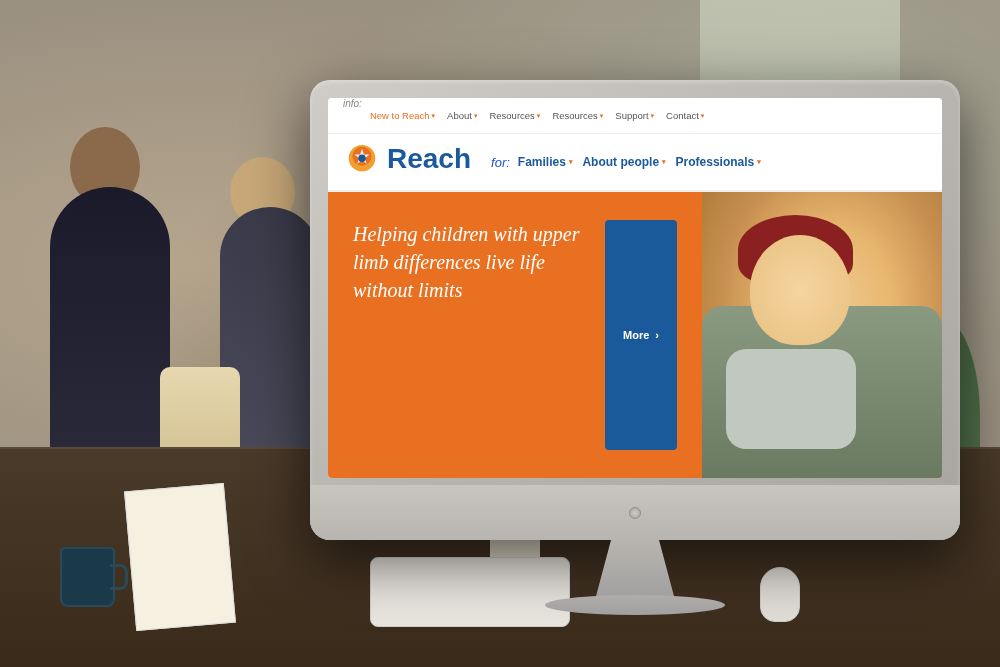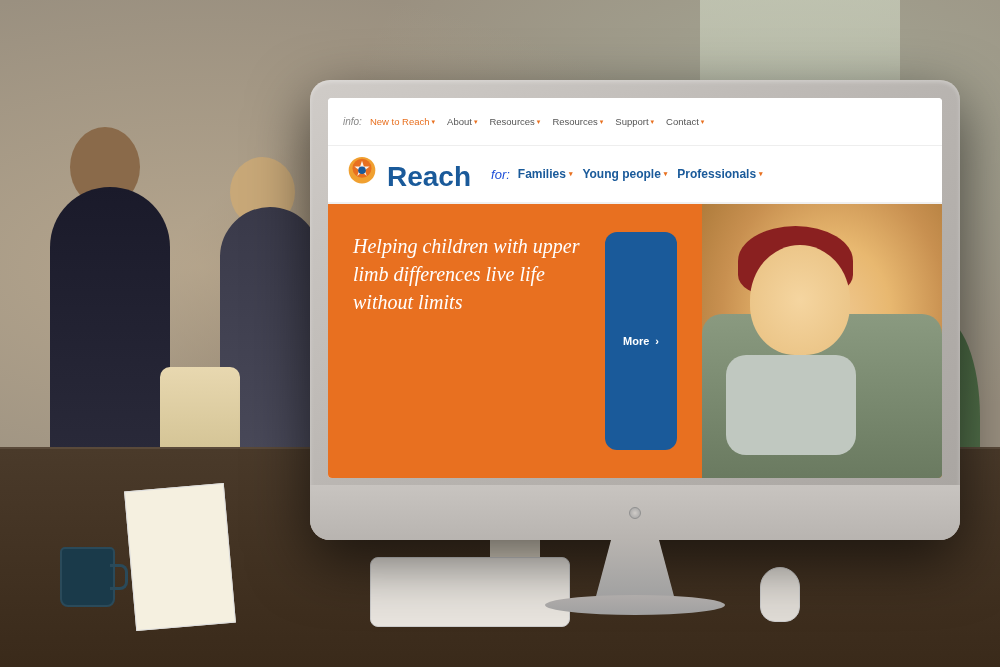--- a/index.html
+++ b/index.html
@@ -248,24 +248,23 @@
     .website {
       width: 100%;
       height: 100%;
       display: flex;
       flex-direction: column;
       background: #fff;
     }
 
     
     .nav-top {
-      height: 48px;
+      height: 36px;
       background: #fff;
       display: flex;
-      align-items: center;
       padding: 0 15px;
       border-bottom: 1px solid #eee;
       font-size: 10px;
       color: #555;
     }
 
     .nav-info-label {
       color: #888;
       margin-right: 8px;
       font-style: italic;
@@ -299,21 +298,21 @@
       height: 58px;
       background: #fff;
       display: flex;
       align-items: center;
       padding: 0 15px;
       border-bottom: 2px solid #f0f0f0;
     }
 
     .logo-area {
       display: flex;
-      align-items: flex-end;
+      align-items: flex-start;
       gap: 6px;
       margin-right: 20px;
     }
 
     .logo-icon {
       width: 38px;
       height: 38px;
     }
 
     .logo-text {
@@ -372,21 +371,21 @@
       font-weight: normal;
     }
 
     .hero-button {
       display: inline-flex;
       align-items: center;
       gap: 6px;
       background: #1a5a9a;
       color: #fff;
       border: none;
-      border-radius: 12px;
+      border-radius: 4px;
       padding: 6px 18px;
       font-size: 11px;
       font-weight: bold;
       width: fit-content;
       cursor: pointer;
     }
 
     .hero-right {
       width: 240px;
       background: #ddd;
@@ -541,21 +540,21 @@
               </svg>
               <span class="logo-text">Reach</span>
             </div>
             <span class="for-label">for:</span>
             <div class="nav-for-links">
               <span class="nav-for-link">
                 <span>Families</span>
                 <span class="chevron">▾</span>
               </span>
               <span class="nav-for-link">
-                <span>Young people</span>
+                <span>About people</span>
                 <span class="chevron">▾</span>
               </span>
               <span class="nav-for-link">
                 <span>Professionals</span>
                 <span class="chevron">▾</span>
               </span>
             </div>
           </div>
 
           <div class="hero">

